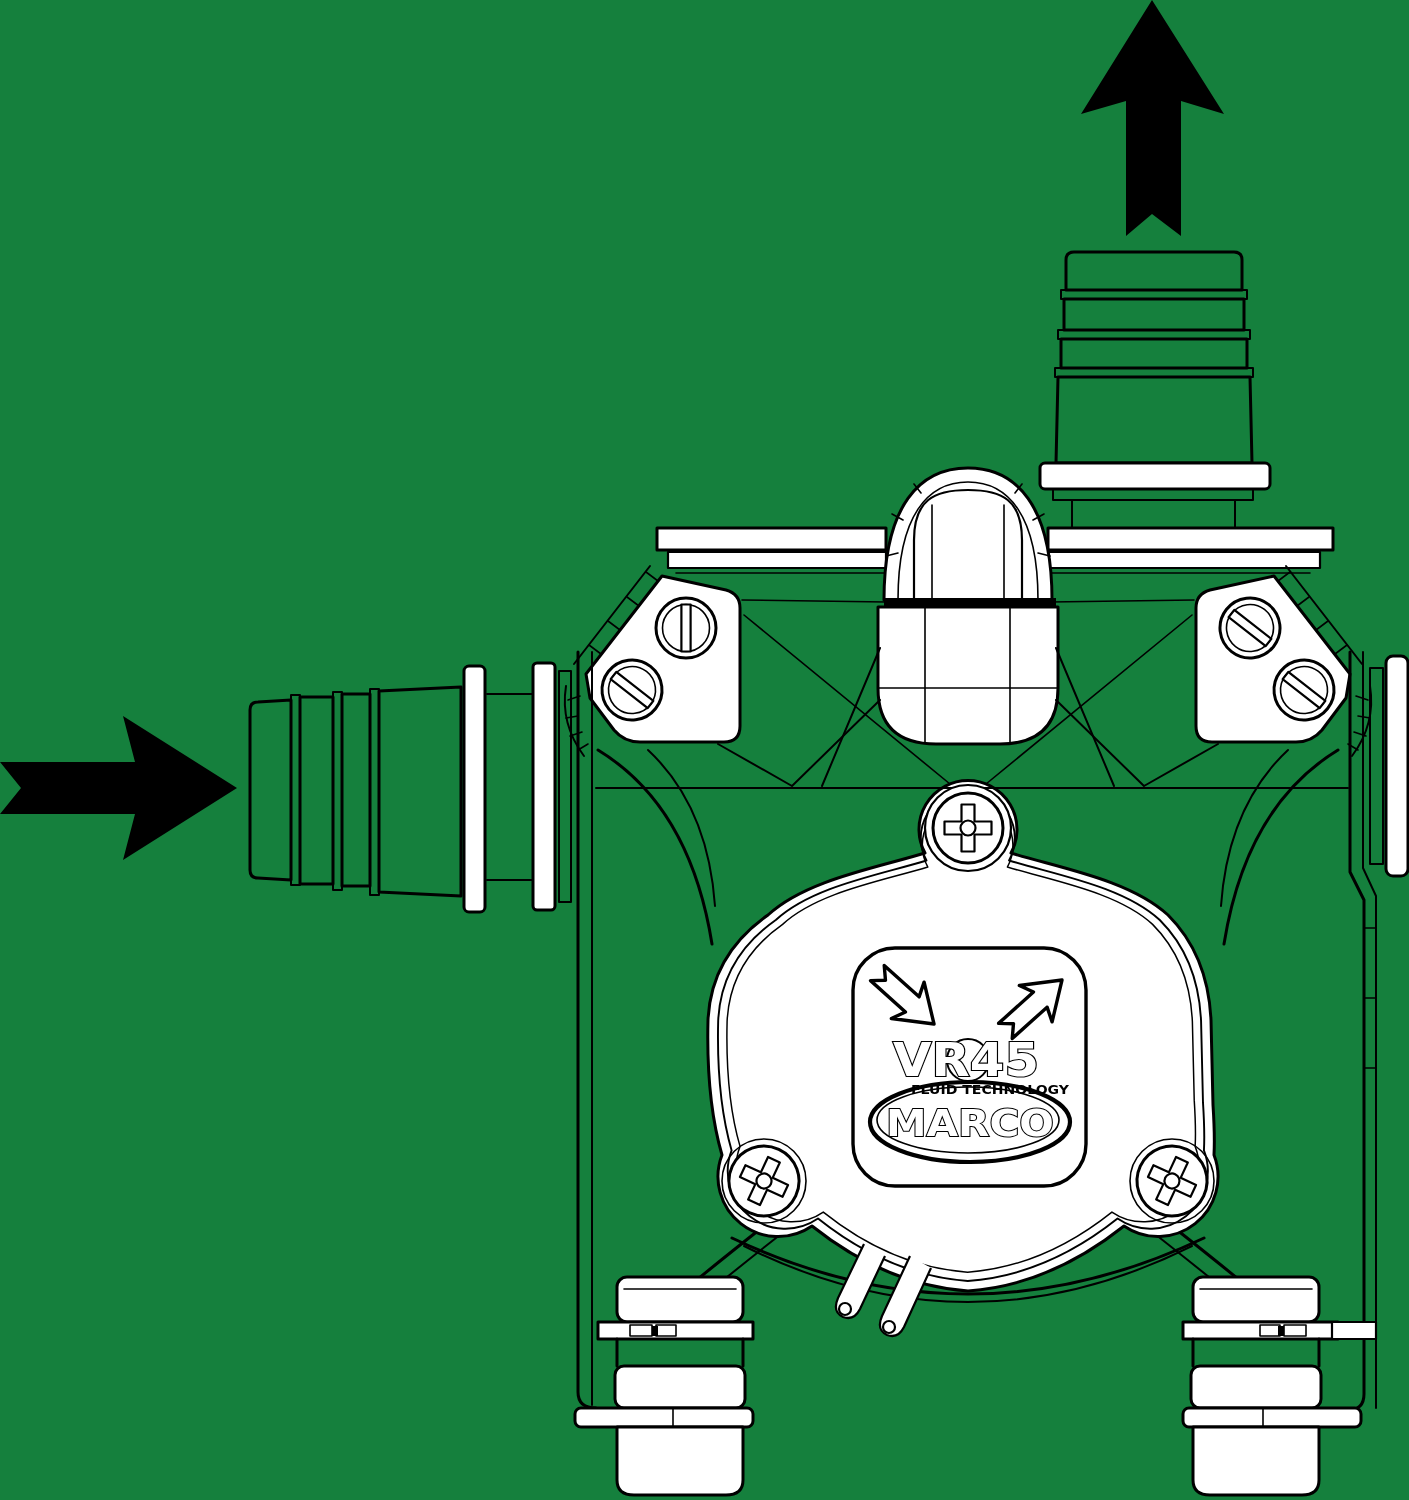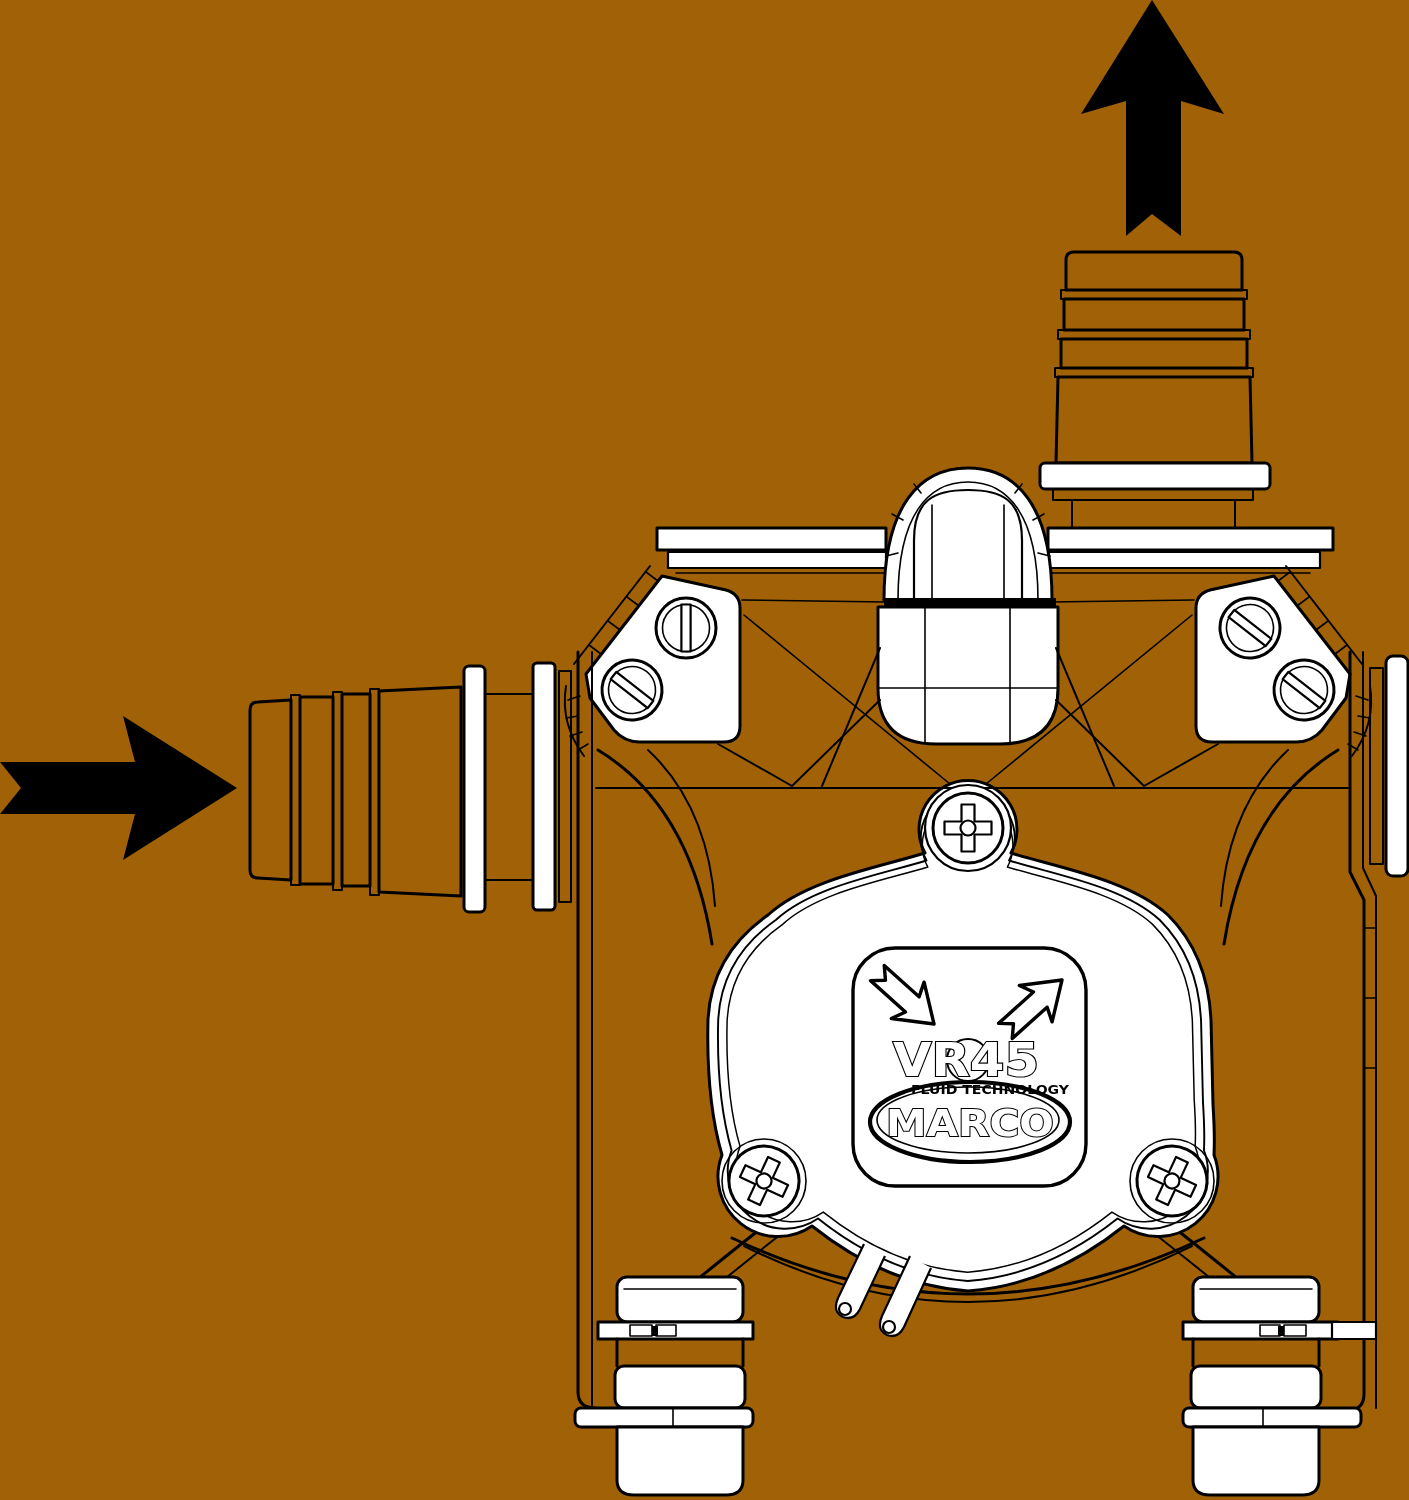--- a/index.html
+++ b/index.html
@@ -1,16 +1,16 @@
 <!DOCTYPE html>
 <html><head>
 <meta charset="utf-8">
 <style>
   html,body{margin:0;padding:0;background:#ffffff;}
-  .stage{position:relative;width:1409px;height:1500px;background:#a16207;overflow:hidden;
+  .stage{position:relative;width:1409px;height:1500px;background:#15803d;overflow:hidden;
          font-family:"DejaVu Sans", sans-serif;}
   svg{display:block;width:1409px;height:1500px;}
   .ln{fill:none;stroke:#000;stroke-width:3;stroke-linecap:round;stroke-linejoin:round;}
   .ln2{fill:none;stroke:#000;stroke-width:2;stroke-linecap:round;stroke-linejoin:round;}
   .ln1{fill:none;stroke:#000;stroke-width:1.6;stroke-linecap:round;stroke-linejoin:round;}
   .wh{fill:#ffffff;stroke:#000;stroke-width:3;stroke-linejoin:round;}
   .wh2{fill:#ffffff;stroke:#000;stroke-width:2.2;stroke-linejoin:round;}
   .blk{fill:#000000;stroke:none;}
   text.outline{fill:#ffffff;stroke:#000000;paint-order:stroke;font-weight:bold;
                font-family:"DejaVu Sans", sans-serif;}

